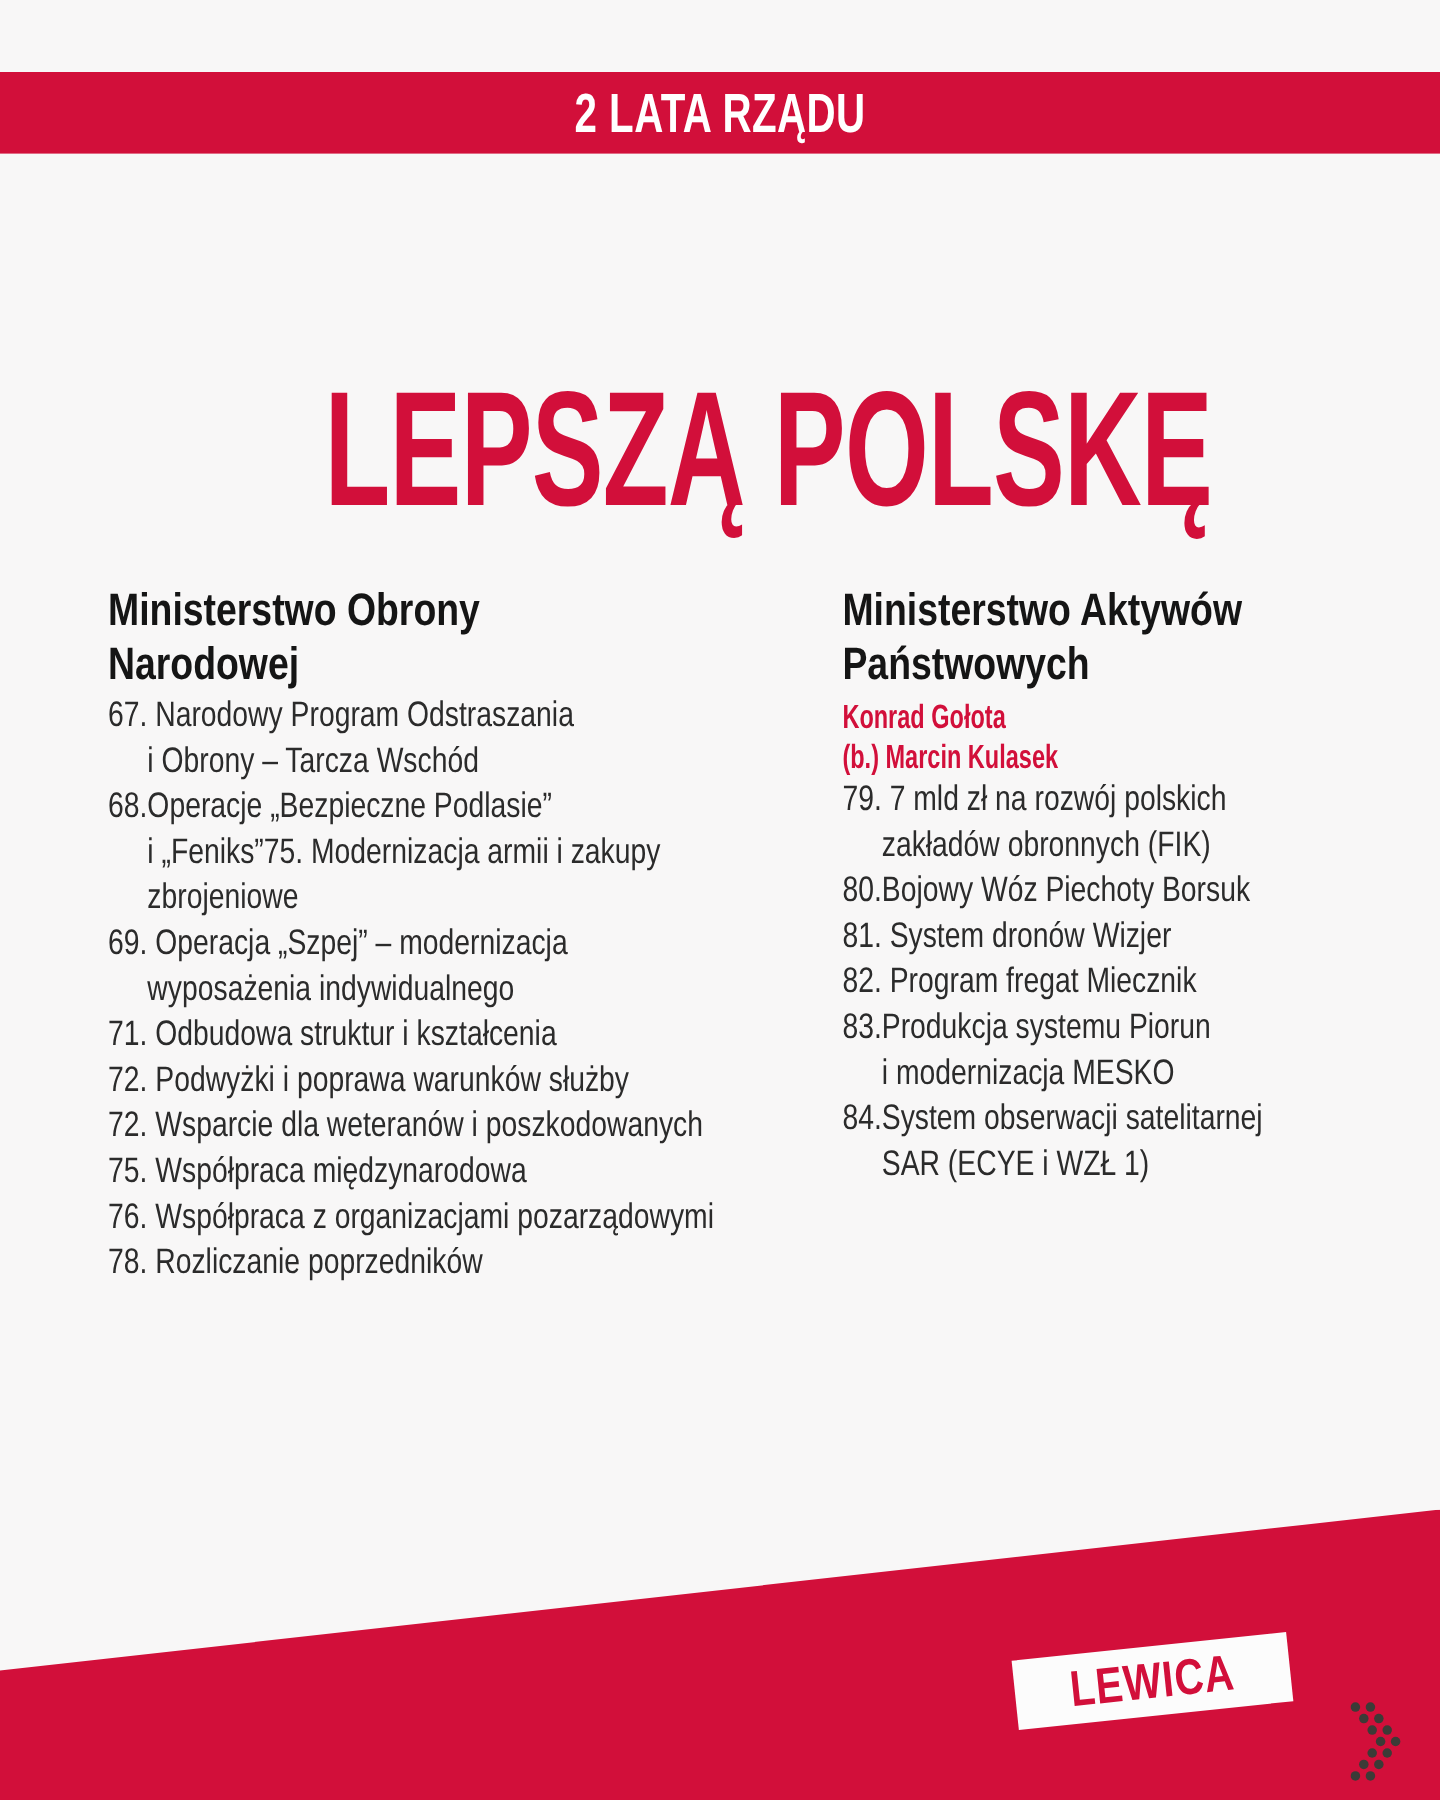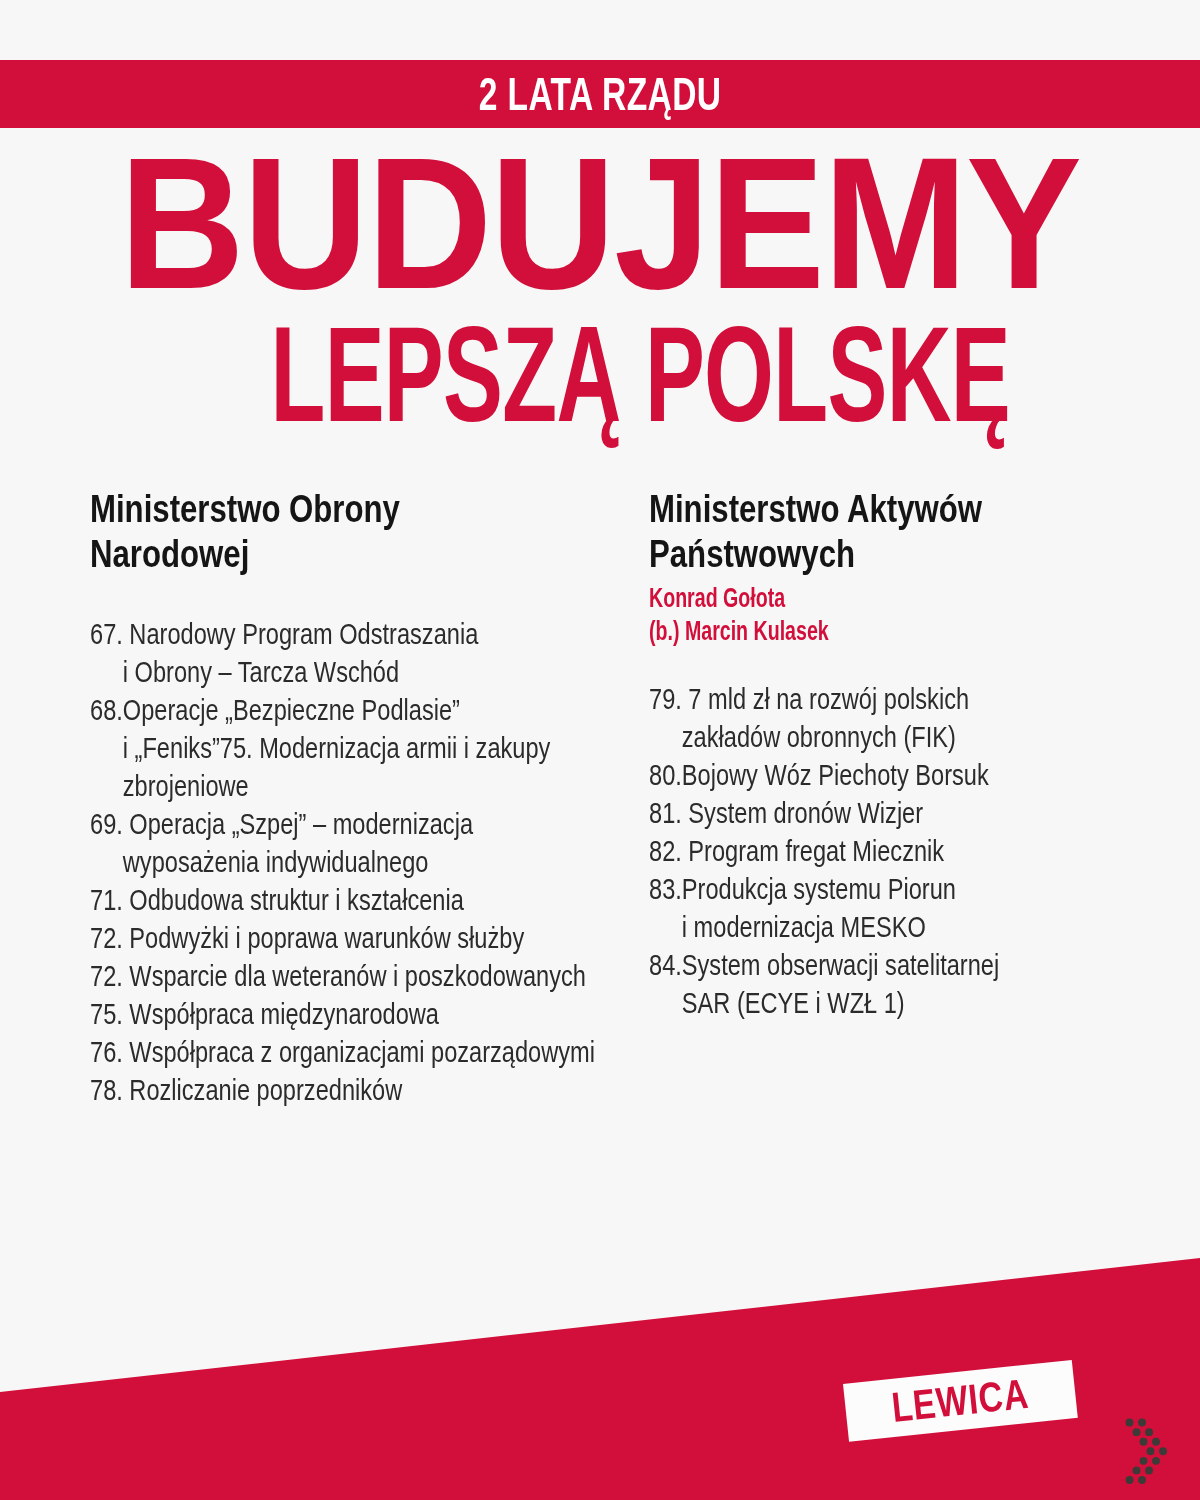--- a/index.html
+++ b/index.html
@@ -24,33 +24,33 @@
     color:#D20F3A; font-weight:bold; white-space:nowrap; transform-origin:center top;
   }
   .title-1 { top:130px; }
   .title-1 .txt { font-size:187px; line-height:187px; transform:scaleX(0.93); letter-spacing:-2px; }
   .title-2 { top:306px;justify-content:flex-end; }
   .title-2 .txt { font-size:136px; line-height:136px; transform:scaleX(0.66); letter-spacing:-1px; }
 
   
   .col { position:absolute; top:487px; }
   .col-left  { left:90px;  width:575px; }
-  .col-right { left:649px; width:490px; }
+  .col-right { left:702px; width:490px; }
   .h-line {
     font-weight:bold; font-size:38px; line-height:45px; color:#151515;
     white-space:nowrap; transform:scaleX(0.82); transform-origin:left center;
   }
   .names { margin-top:4px; }
   .n-line {
     font-weight:bold; font-size:28px; line-height:33px; color:#D20F3A;
     white-space:nowrap; transform:scaleX(0.70); transform-origin:left center;
   }
   .list { }
-  .col-left  .list { margin-top:38px; }
-  .col-right .list { margin-top:33px; }
+  .col-left  .list { }
+  .col-right .list { }
   .l-line {
     font-size:29.5px; line-height:38px; color:#2B2B2B;
     white-space:nowrap; transform:scaleX(0.80); transform-origin:left center;
   }
   .l-line.cont { padding-left:41px; }
 
   
   .band {
     position:absolute; left:0; top:1258px; width:1200px; height:242px;
     background:#D20F3A;
@@ -71,23 +71,20 @@
 </style>
 </head>
 <body>
 
 <div class="page">
 
   <div class="banner">
     <div class="txt">2 LATA RZĄDU</div>
   </div>
 
-  <div class="title-line title-1">
-    <div class="txt">BUDUJEMY</div>
-  </div>
   <div class="title-line title-2">
     <div class="txt">LEPSZĄ POLSKĘ</div>
   </div>
 
   <div class="col col-left">
     <div>
       <div class="h-line">Ministerstwo Obrony</div>
       <div class="h-line">Narodowej</div>
     </div>
     <div class="list">

